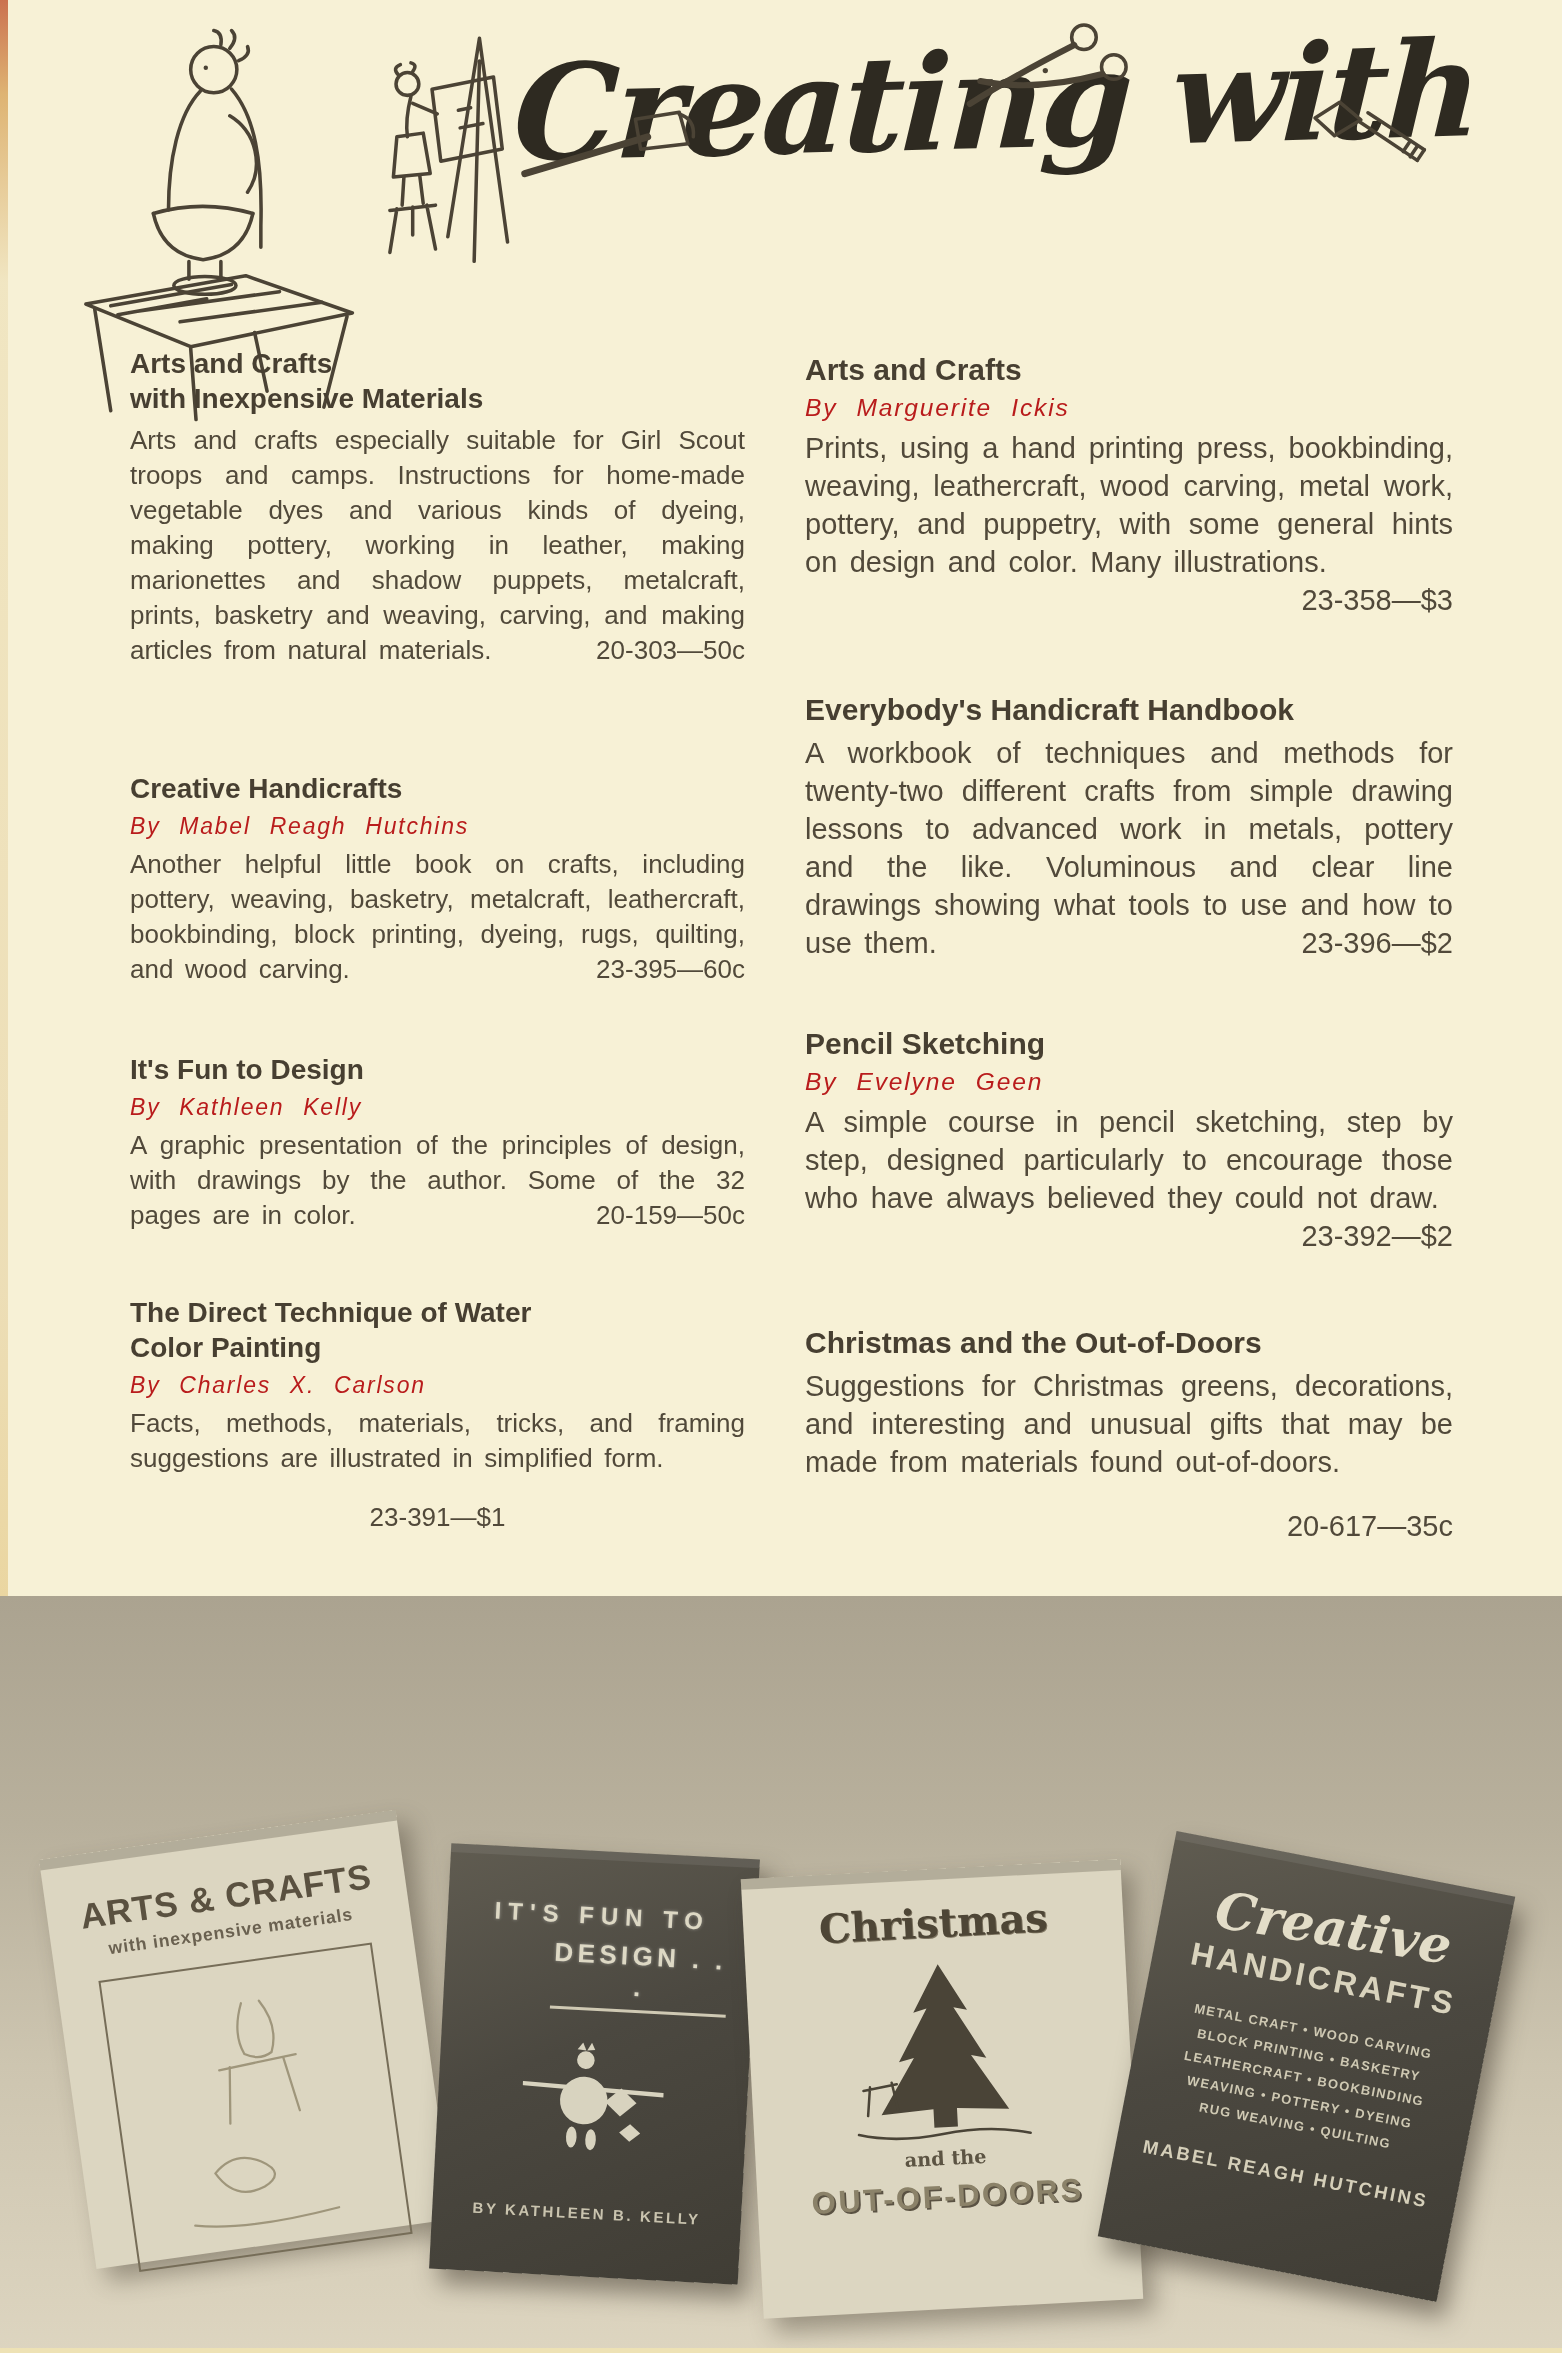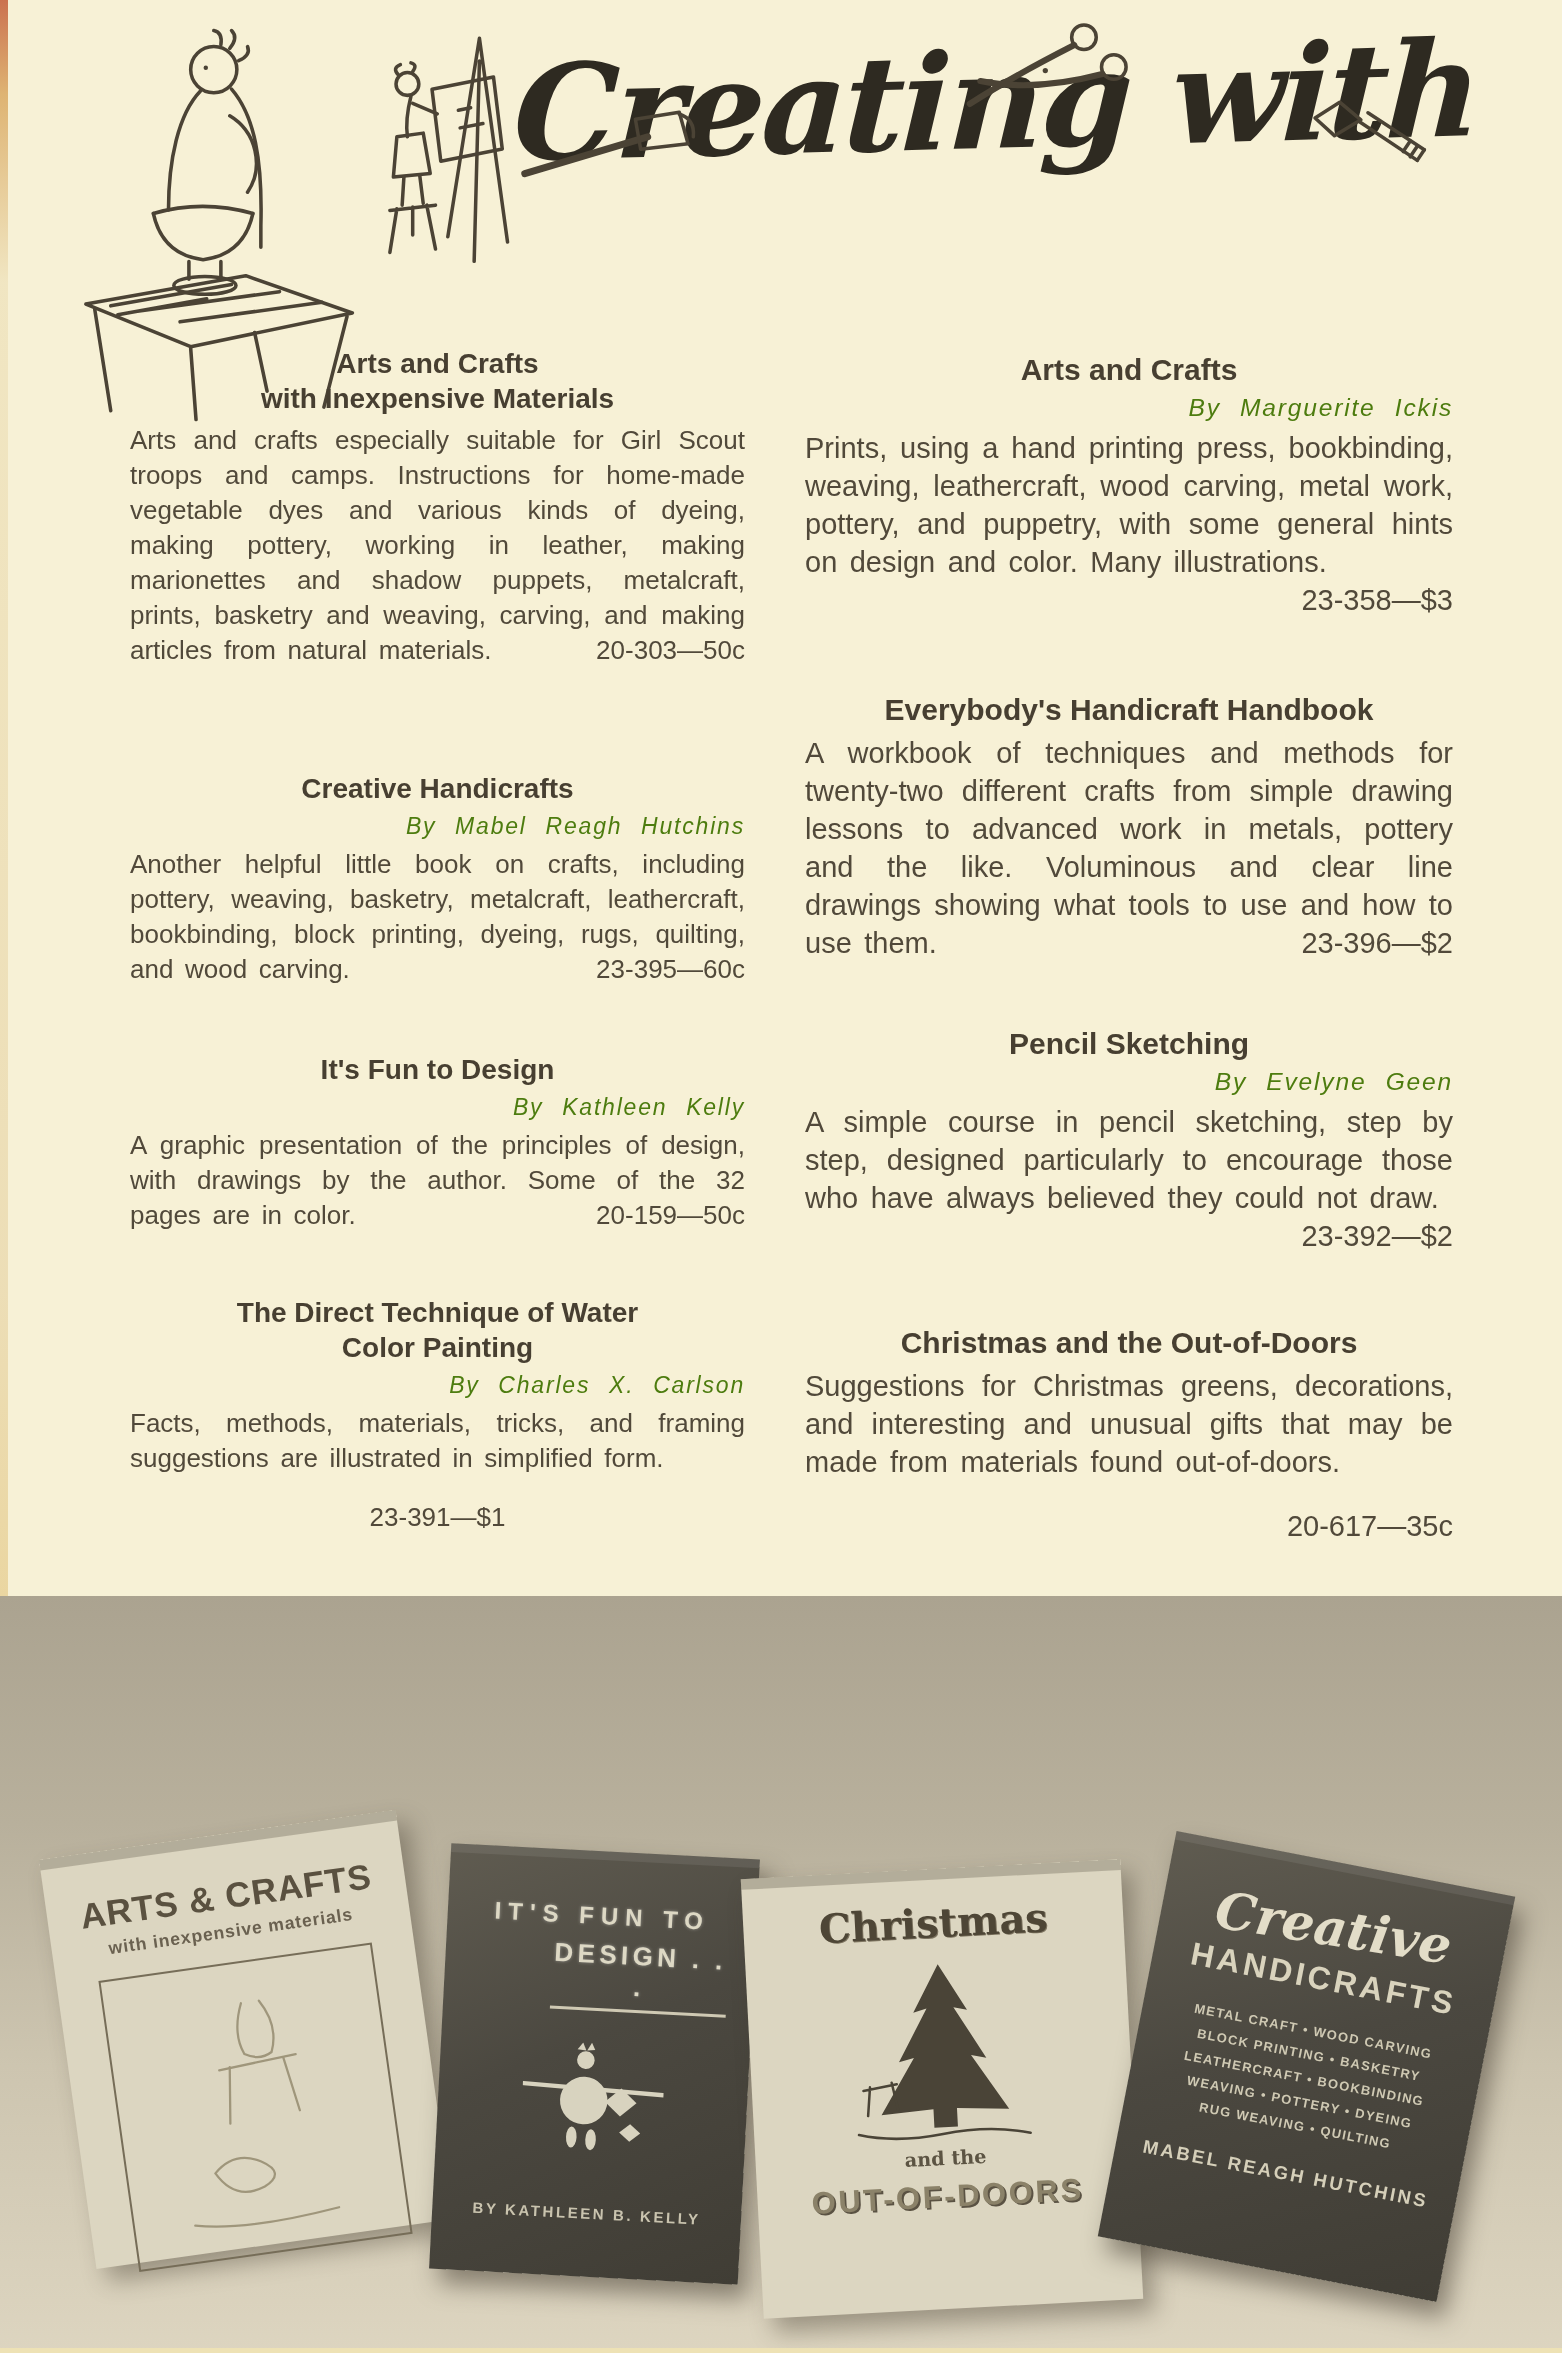--- a/index.html
+++ b/index.html
@@ -30,25 +30,25 @@
   .deco-easel{left:374px;top:26px;width:145px;height:281px;}
   .deco-scissors{left:954px;top:16px;width:180px;height:110px;}
   .deco-hammer{left:514px;top:107px;width:198px;height:79px;}
   .deco-chisel{left:1308px;top:95px;width:141px;height:84px;}
 
   
   .col{position:absolute;top:0;}
   .col-left{left:130px;width:615px;}
   .col-right{left:805px;width:648px;}
   .listing{position:absolute;left:0;right:0;}
-  .l-title{font-weight:bold;text-align:center;color:#473f31;line-height:35px;}
+  .l-title{font-weight:bold;text-align:left;color:#473f31;line-height:35px;}
   .col-left  .l-title{font-size:28px;}
   .col-right .l-title{font-size:30px;}
-  .l-author{font-style:italic;text-align:right;margin-top:7px;
-    letter-spacing:1.8px;word-spacing:10.6px;color:#4d7c0f;}
+  .l-author{font-style:italic;text-align:left;margin-top:7px;
+    letter-spacing:1.8px;word-spacing:10.6px;color:#b91c1c;}
   .col-left  .l-author{font-size:23px;}
   .col-right .l-author{font-size:24.6px;}
   .l-body{text-align:justify;margin-top:7px;}
   .col-left  .l-body{font-size:26px;line-height:35px;word-spacing:4.4px;}
   .col-right .l-body{font-size:29px;line-height:38px;word-spacing:4.4px;}
   .price{float:right;padding-left:17.6px;}
   .price-line{text-align:center;margin-top:7px;}
   .col-left  .price-line{font-size:26px;}
   .col-right .price-line{font-size:29px;text-align:right;}
 

